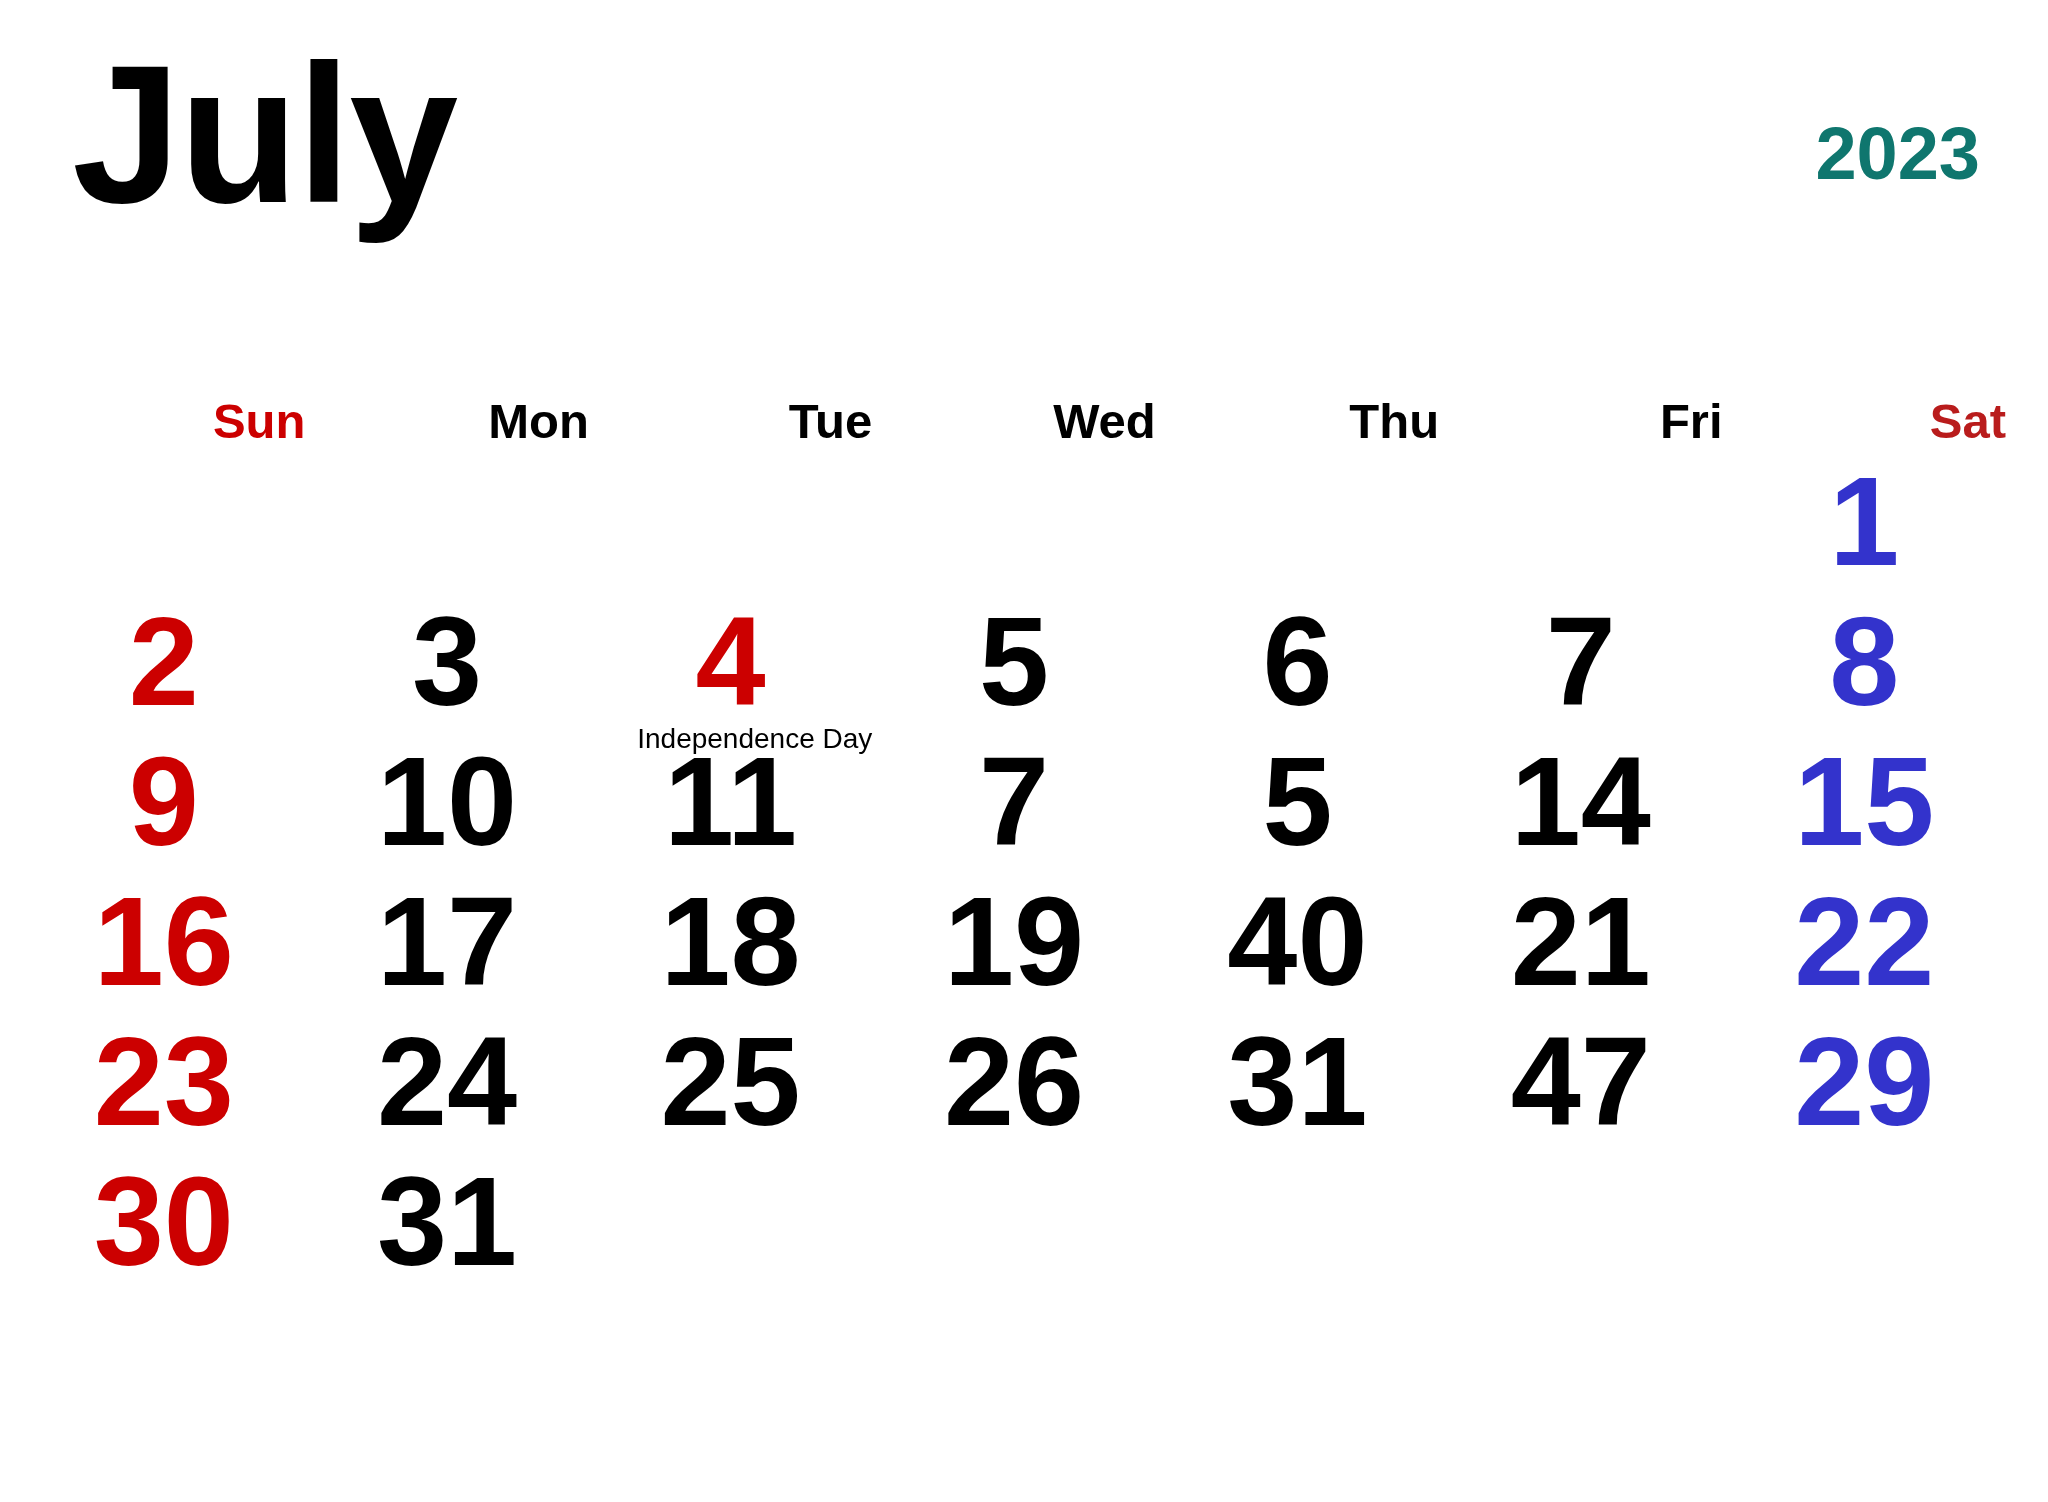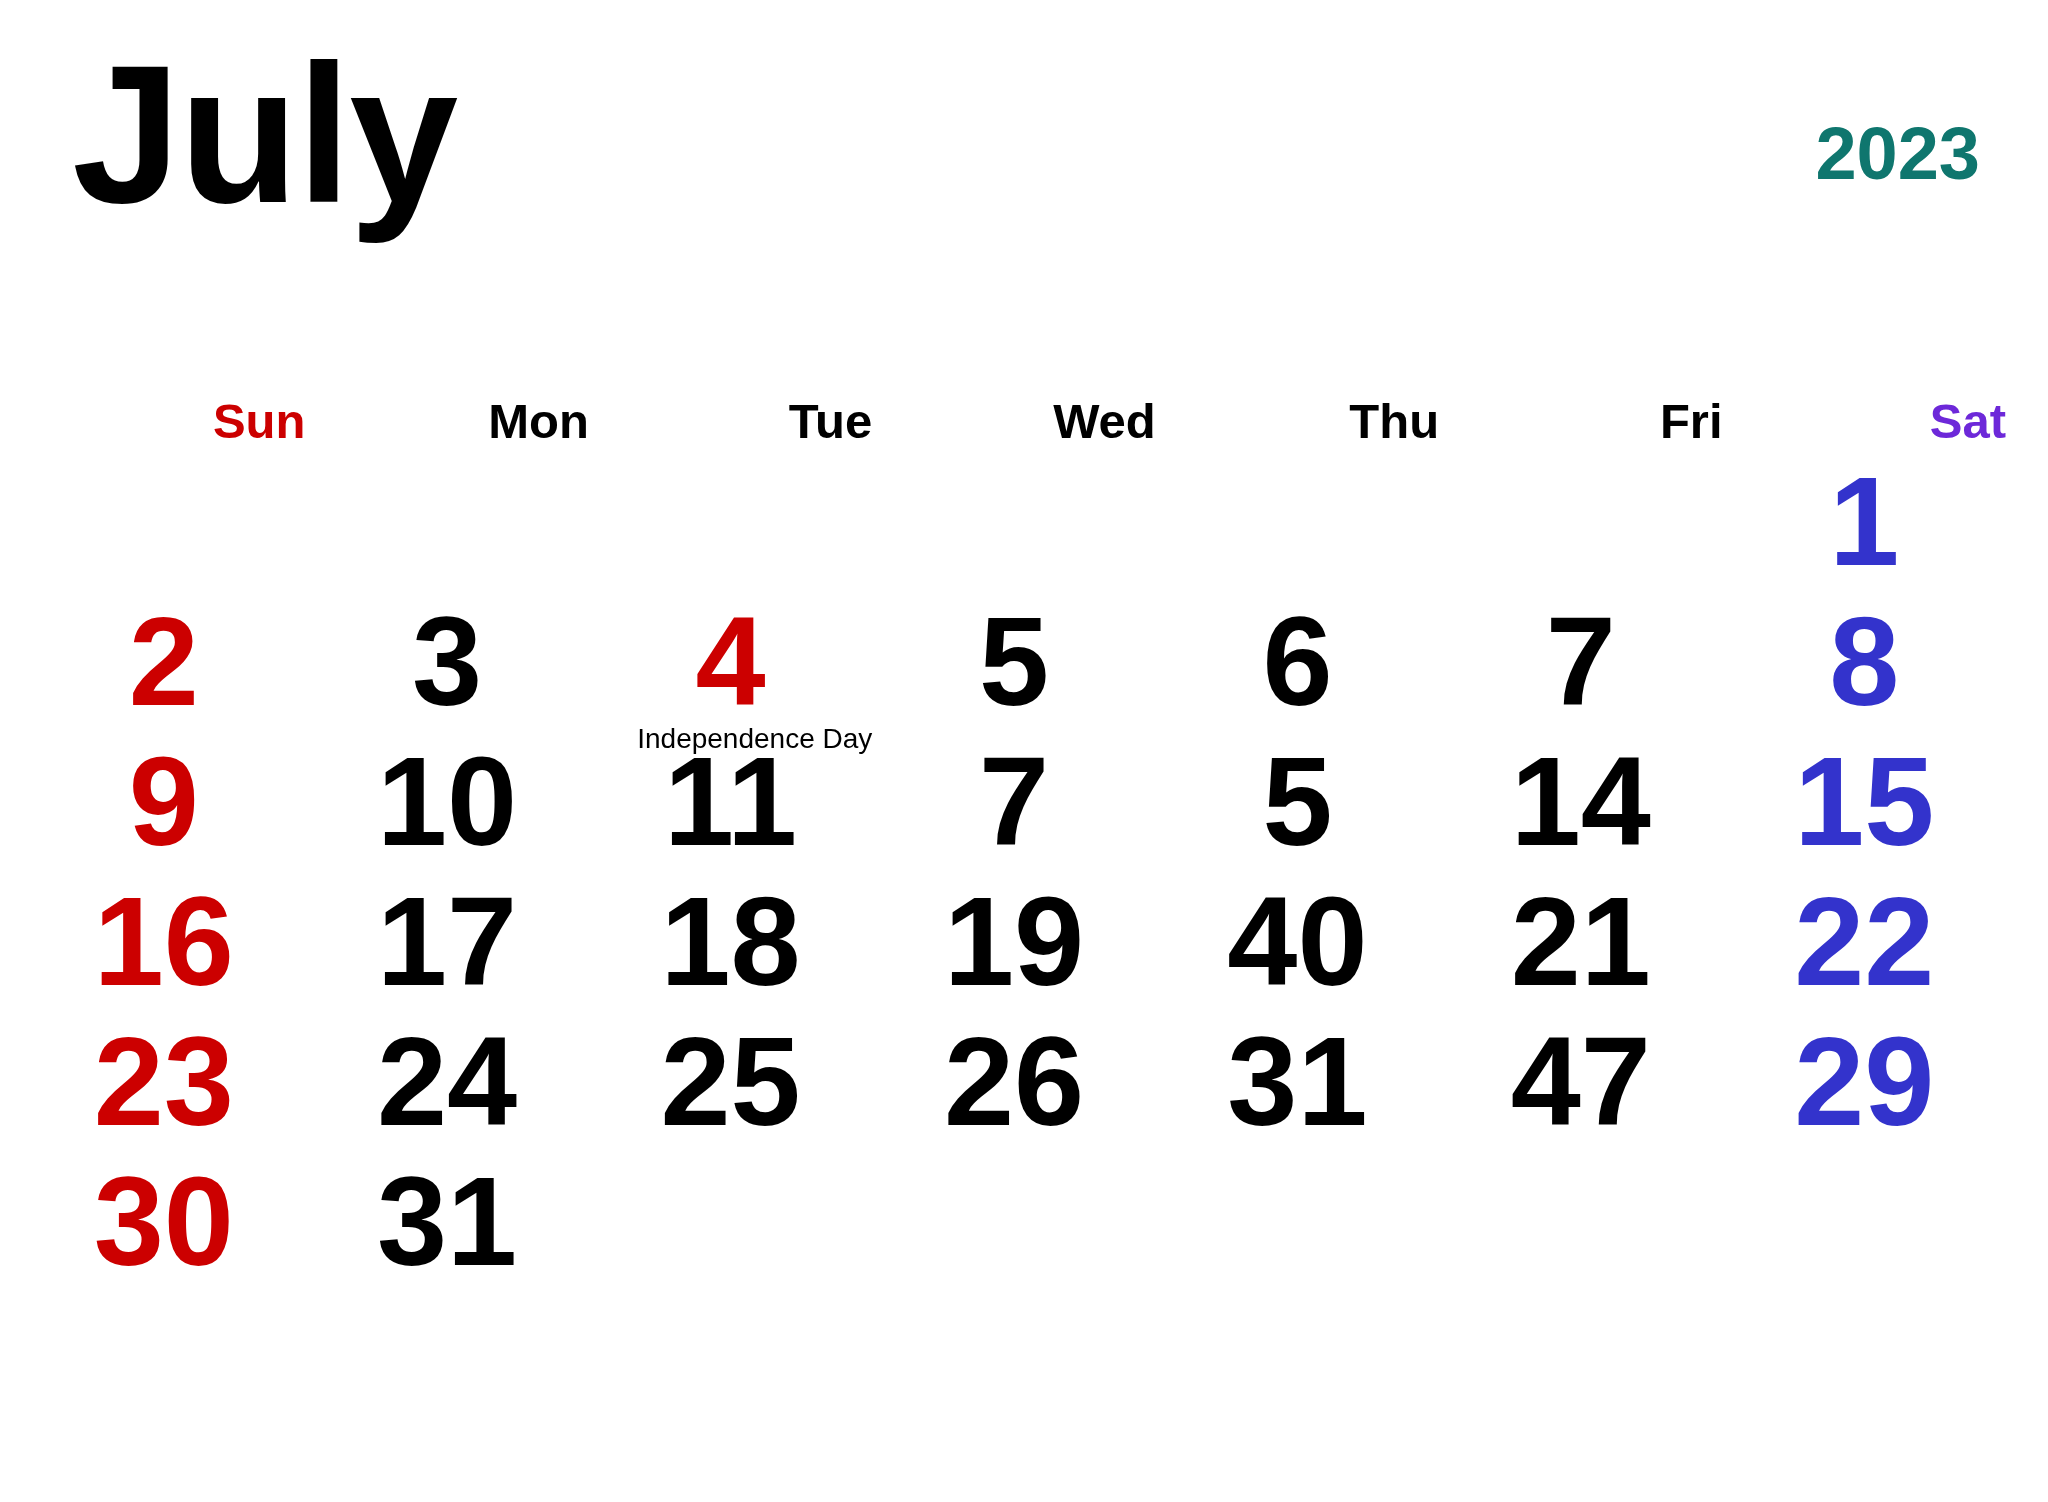--- a/index.html
+++ b/index.html
@@ -73,21 +73,21 @@
 
   .weekday-cell {
     font-size: 49px;
     font-weight: bold;
     line-height: 70px;
     text-align: right;
     color: #000000;
     white-space: nowrap;
   }
   .weekday-cell.sunday { color: #CC0000; }
-  .weekday-cell.saturday { color: #6d28d9; }
+  .weekday-cell.saturday { color: #b91c1c; }
 
   .week-row {
     display: grid;
     grid-template-columns: repeat(7, 1fr);
     width: 1984px;
     margin-left: 22px;
     height: 140px;
   }
 
   .day-cell {

